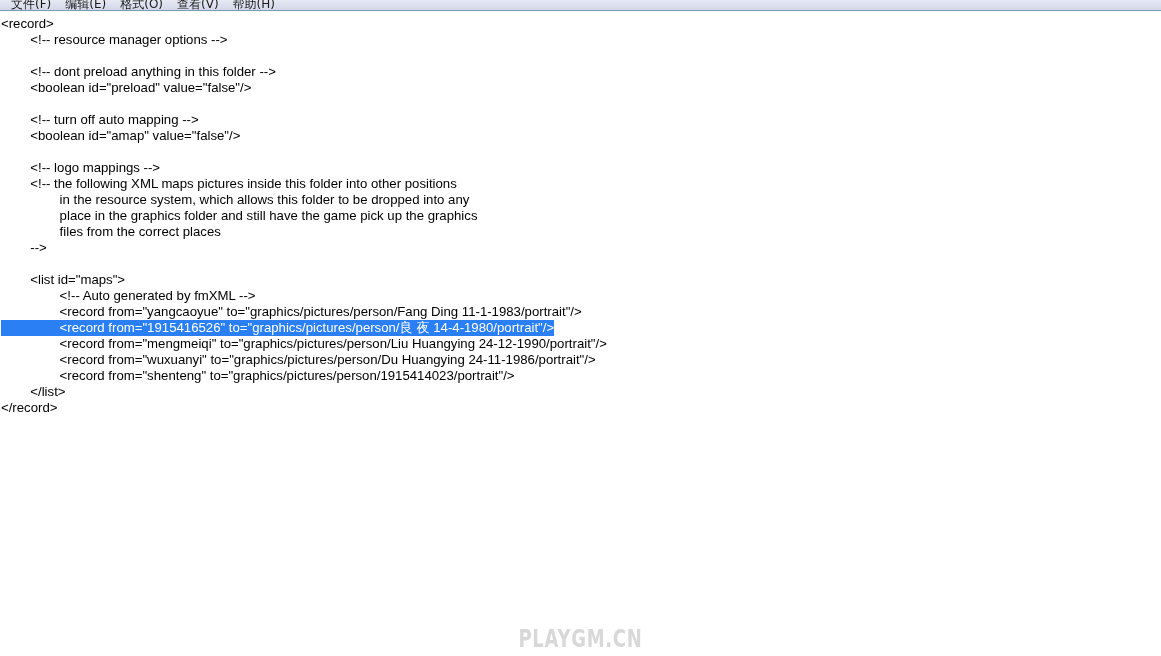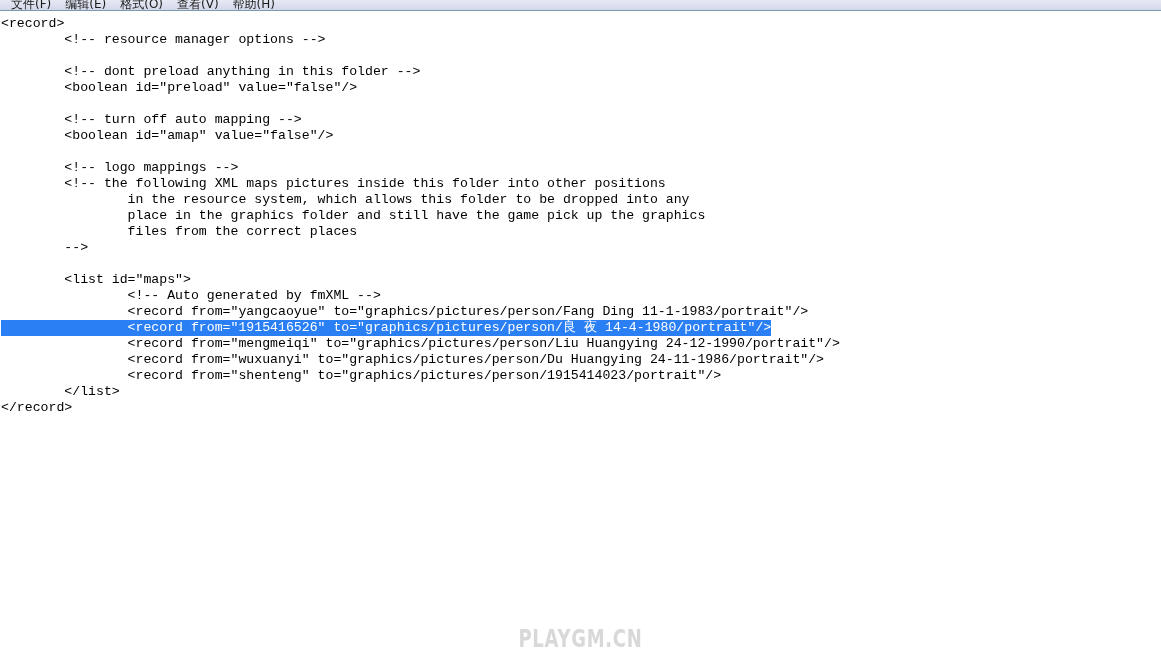--- a/index.html
+++ b/index.html
@@ -43,21 +43,21 @@
     white-space: nowrap;
     cursor: default;
   }
 
   
   #editor {
     position: absolute;
     left: 0; top: 12px;
     width: 1161px; height: 644px;
     background: #ffffff;
-    font-family: Liberation Mono, monospace;
+    font-family: Liberation Sans, sans-serif;
     font-size: 13.2px;
     line-height: 16px;
     color: #000000;
     white-space: pre;
     letter-spacing: 0px;
     padding: 4px 0 0 1px;
     overflow: hidden;
     cursor: text;
   }
   .code-line {

